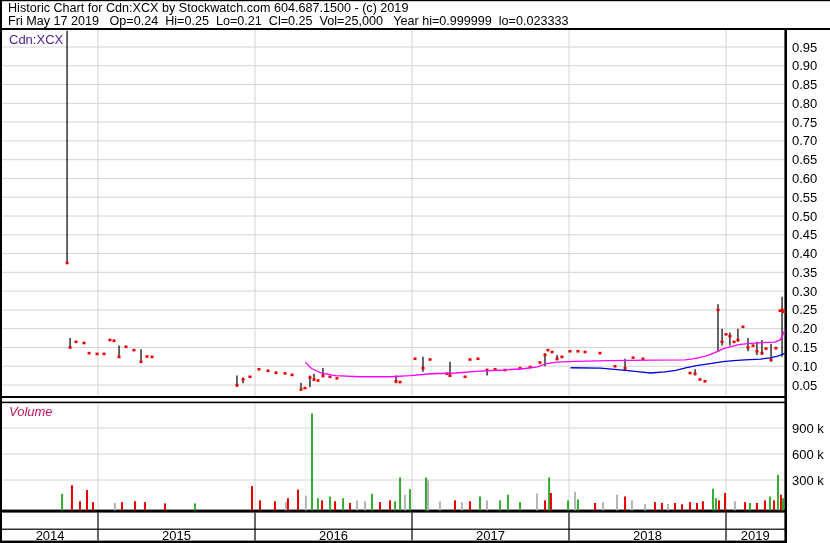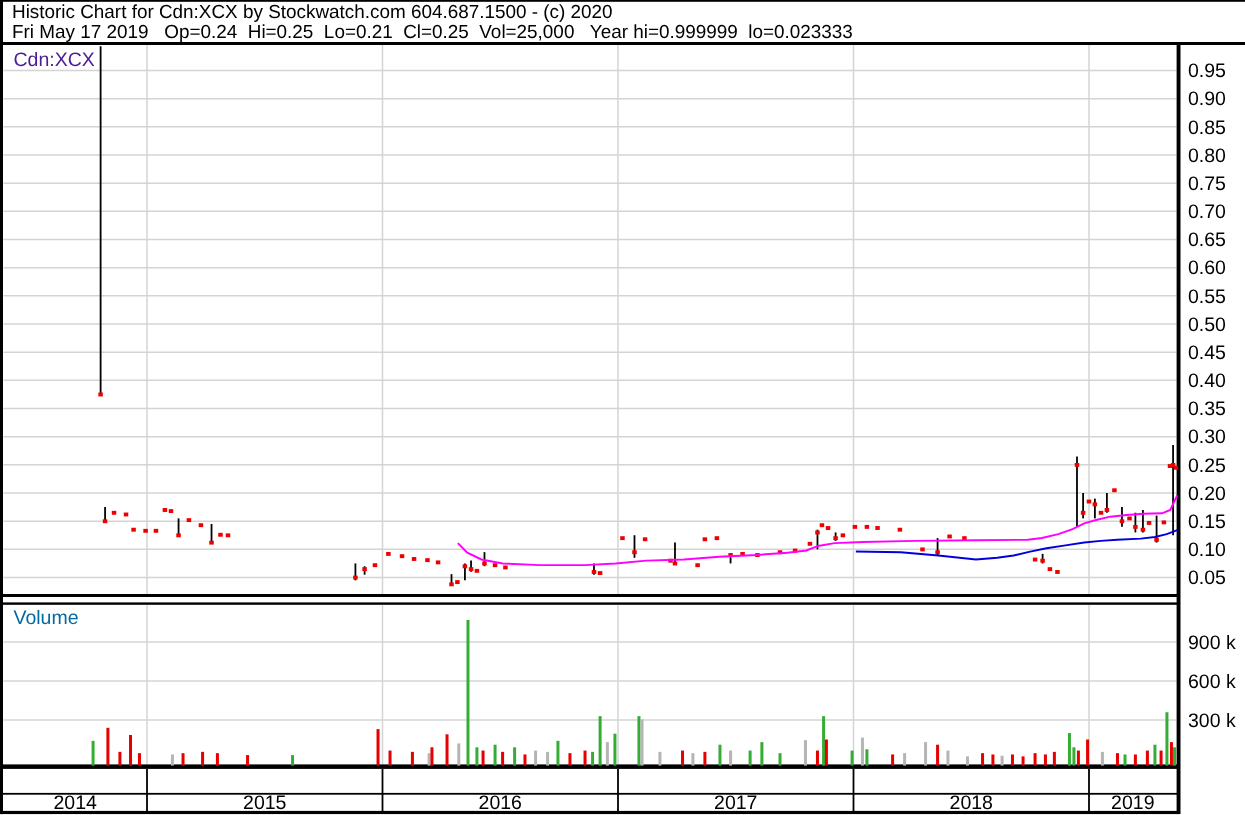--- a/index.html
+++ b/index.html
@@ -2,30 +2,30 @@
 <html><head>
 <meta charset="utf-8">
 <style>
   html,body{margin:0;padding:0;background:#fff;}
   .frame{position:relative;width:830px;height:543px;background:#fff;
          font-family:"Liberation Sans",sans-serif;overflow:hidden;}
   .hdr{position:absolute;left:8px;white-space:pre;font-size:12.6px;color:#000;}
   .hdr-1{top:1px;}
   .hdr-2{top:14px;}
   .sym-label{position:absolute;left:9px;top:32px;font-size:13px;color:#4c1d95;}
-  .vol-label{position:absolute;left:9px;top:404px;font-size:13px;color:#0369a1;}
+  .vol-label{position:absolute;left:9px;top:404px;font-size:13px;color:#be185d;font-style:italic;}
   svg{position:absolute;left:0;top:0;}
   text{font-family:"Liberation Sans",sans-serif;font-size:13px;fill:#000;}
 </style>
 </head>
 <body>
 
 <div class="frame">
 
-  <div class="hdr hdr-1">Historic Chart for Cdn:XCX by Stockwatch.com 604.687.1500 - (c) 2020</div>
+  <div class="hdr hdr-1">Historic Chart for Cdn:XCX by Stockwatch.com 604.687.1500 - (c) 2019</div>
   <div class="hdr hdr-2">Fri May 17 2019   Op=0.24  Hi=0.25  Lo=0.21  Cl=0.25  Vol=25,000   Year hi=0.999999  lo=0.023333</div>
   <div class="sym-label">Cdn:XCX</div>
   <div class="vol-label">Volume</div>
 
   <svg id="plot" width="830" height="543">
     <g id="grid-layer">
         <line x1="2.2" y1="47" x2="784.4" y2="47" stroke="#d4d4d4" stroke-width="1"></line>
         <line x1="2.2" y1="65.77799999999998" x2="784.4" y2="65.77799999999998" stroke="#d4d4d4" stroke-width="1"></line>
         <line x1="2.2" y1="84.55599999999998" x2="784.4" y2="84.55599999999998" stroke="#d4d4d4" stroke-width="1"></line>
         <line x1="2.2" y1="103.33399999999997" x2="784.4" y2="103.33399999999997" stroke="#d4d4d4" stroke-width="1"></line>

